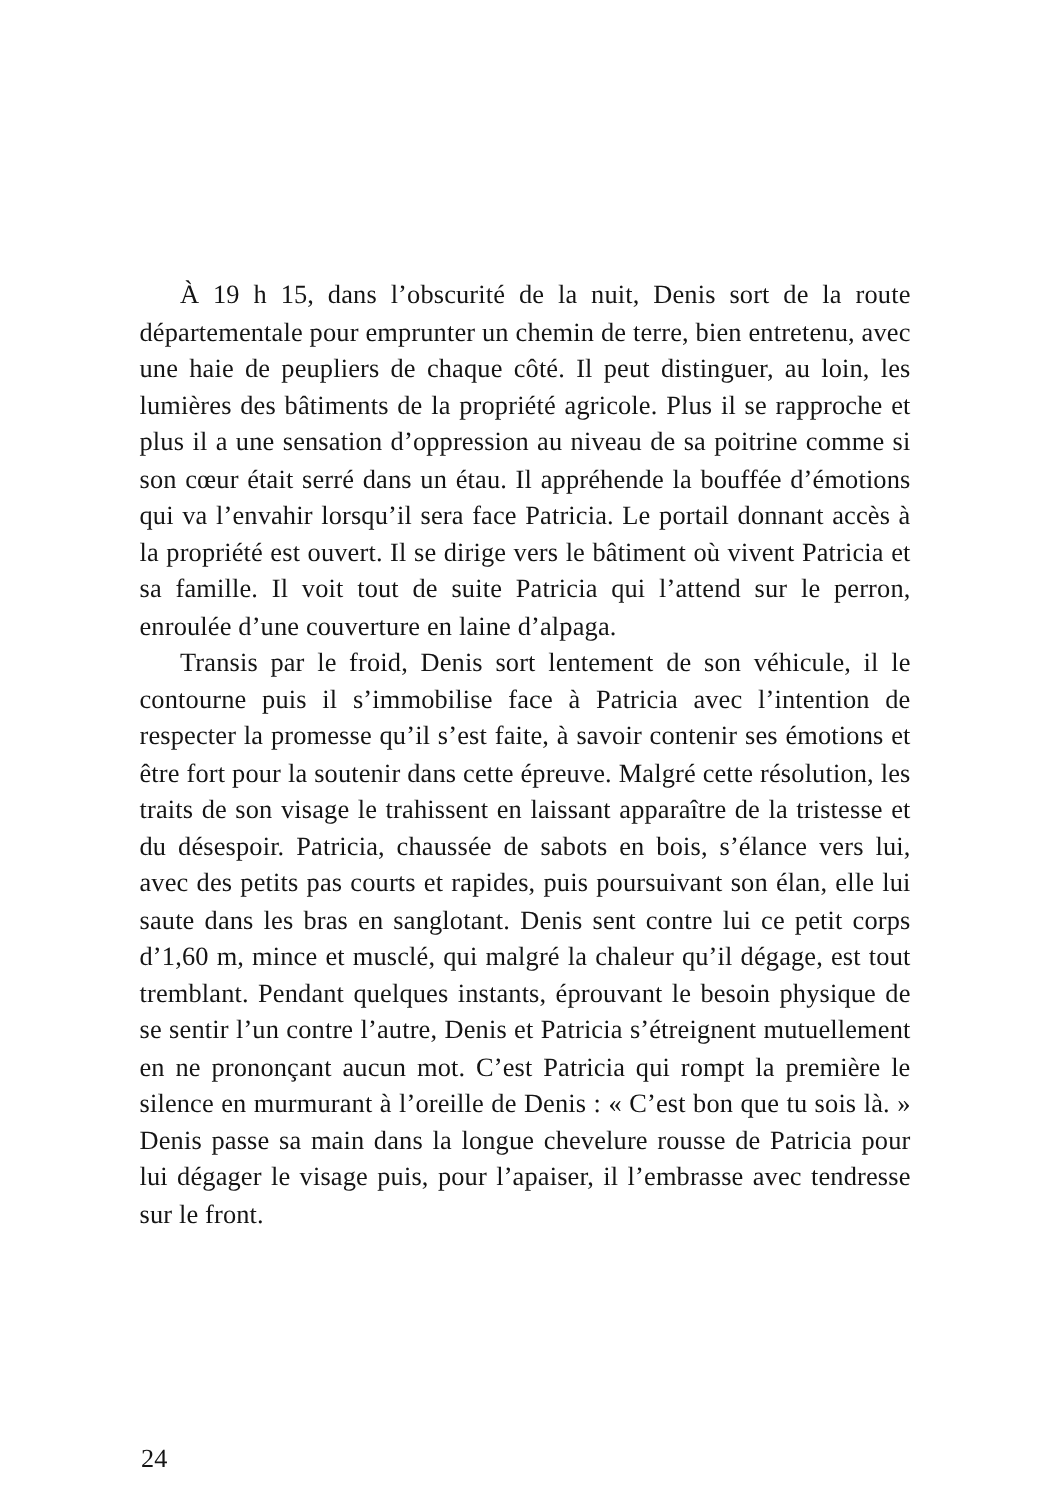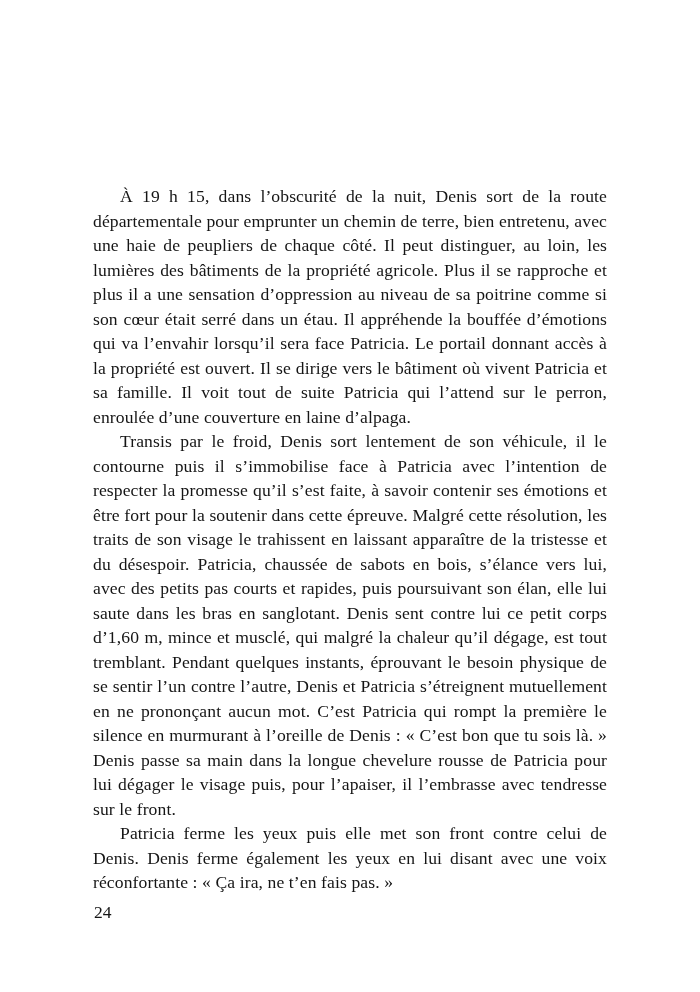--- a/index.html
+++ b/index.html
@@ -27,28 +27,27 @@
     letter-spacing: 0.1px;
   }
   .text-block p {
     margin: 0;
     padding: 0;
     text-indent: 27px;
   }
   .page-number {
     position: absolute;
     left: 94px;
-    top: 900px;
+    top: 960px;
     font-size: 17.5px;
     line-height: 24px;
   }
 </style>
 </head>
 <body>
 
 <div class="page">
   <div class="text-block">
     <p>À 19 h 15, dans l’obscurité de la nuit, Denis sort de la route départementale pour emprunter un chemin de terre, bien entretenu, avec une haie de peupliers de chaque côté. Il peut distinguer, au loin, les lumières des bâtiments de la propriété agricole. Plus il se rapproche et plus il a une sensation d’oppression au niveau de sa poitrine comme si son cœur était serré dans un étau. Il appréhende la bouffée d’émotions qui va l’envahir lorsqu’il sera face Patricia. Le portail donnant accès à la propriété est ouvert. Il se dirige vers le bâtiment où vivent Patricia et sa famille. Il voit tout de suite Patricia qui l’attend sur le perron, enroulée d’une couverture en laine d’alpaga.</p>
     <p>Transis par le froid, Denis sort lentement de son véhicule, il le contourne puis il s’immobilise face à Patricia avec l’intention de respecter la promesse qu’il s’est faite, à savoir contenir ses émotions et être fort pour la soutenir dans cette épreuve. Malgré cette résolution, les traits de son visage le trahissent en laissant apparaître de la tristesse et du désespoir. Patricia, chaussée de sabots en bois, s’élance vers lui, avec des petits pas courts et rapides, puis poursuivant son élan, elle lui saute dans les bras en sanglotant. Denis sent contre lui ce petit corps d’1,60 m, mince et musclé, qui malgré la chaleur qu’il dégage, est tout tremblant. Pendant quelques instants, éprouvant le besoin physique de se sentir l’un contre l’autre, Denis et Patricia s’étreignent mutuellement en ne prononçant aucun mot. C’est Patricia qui rompt la première le silence en murmurant à l’oreille de Denis : « C’est bon que tu sois là. » Denis passe sa main dans la longue chevelure rousse de Patricia pour lui dégager le visage puis, pour l’apaiser, il l’embrasse avec tendresse sur le front.</p>
-    <p>Patricia ferme les yeux puis elle met son front contre celui de Denis. Denis ferme également les yeux en lui disant avec une voix réconfortante : « Ça ira, ne t’en fais pas. »</p>
   </div>
   <div class="page-number">24</div>
 </div>
 
 </body></html>

